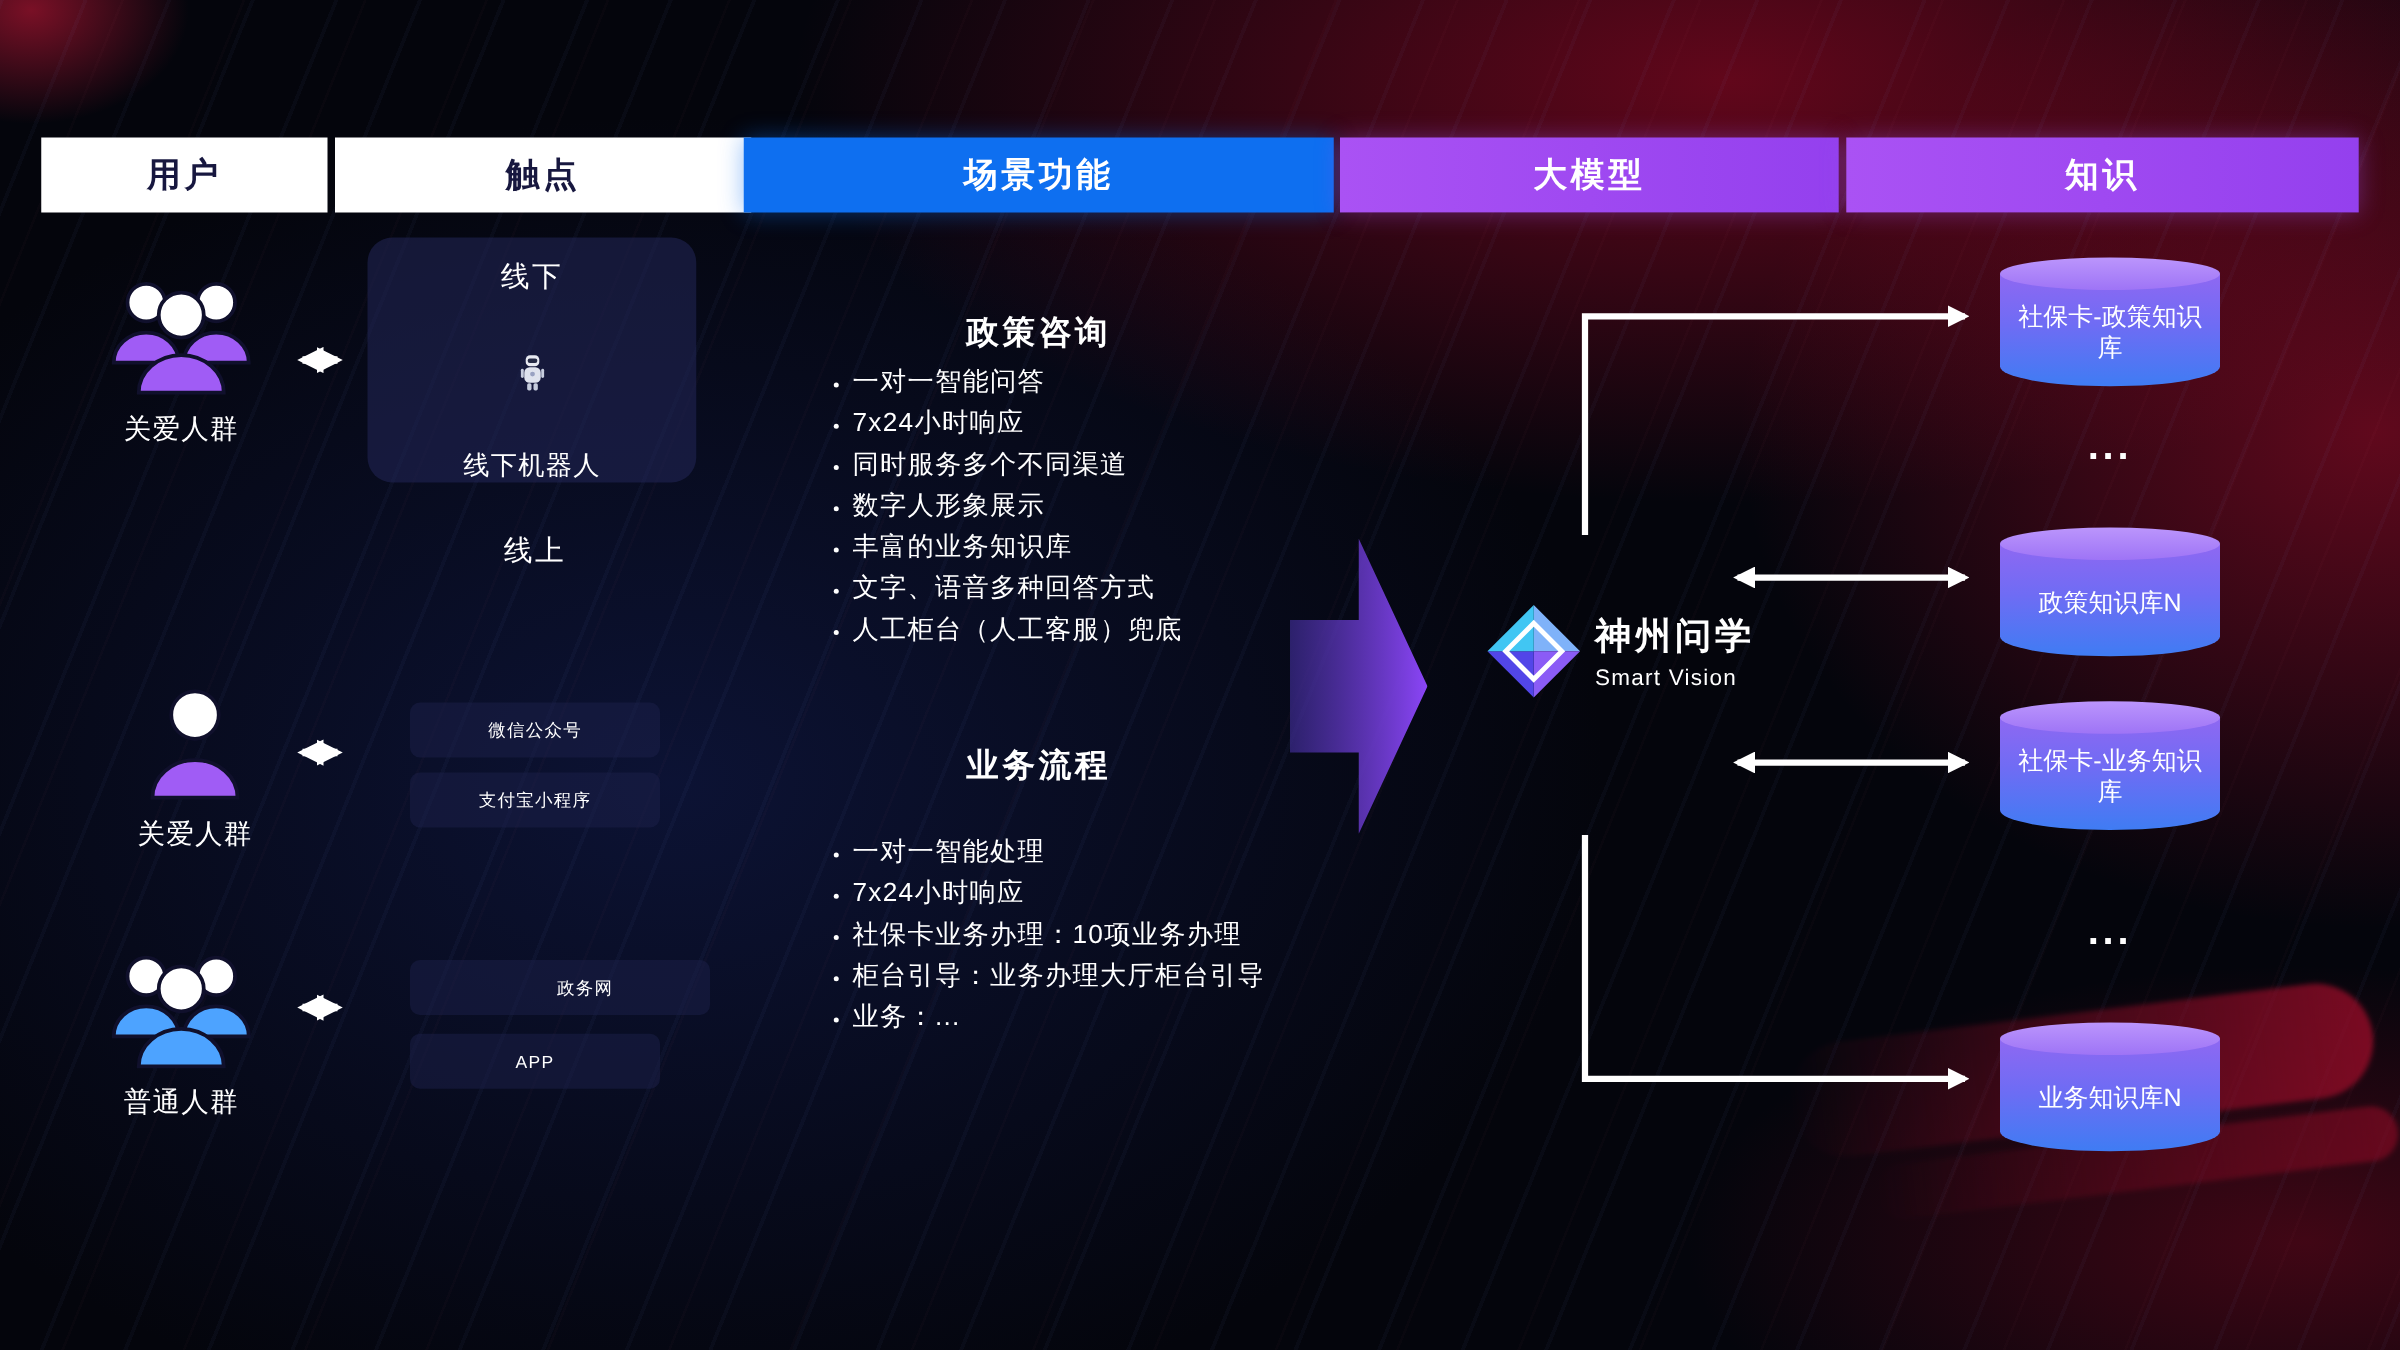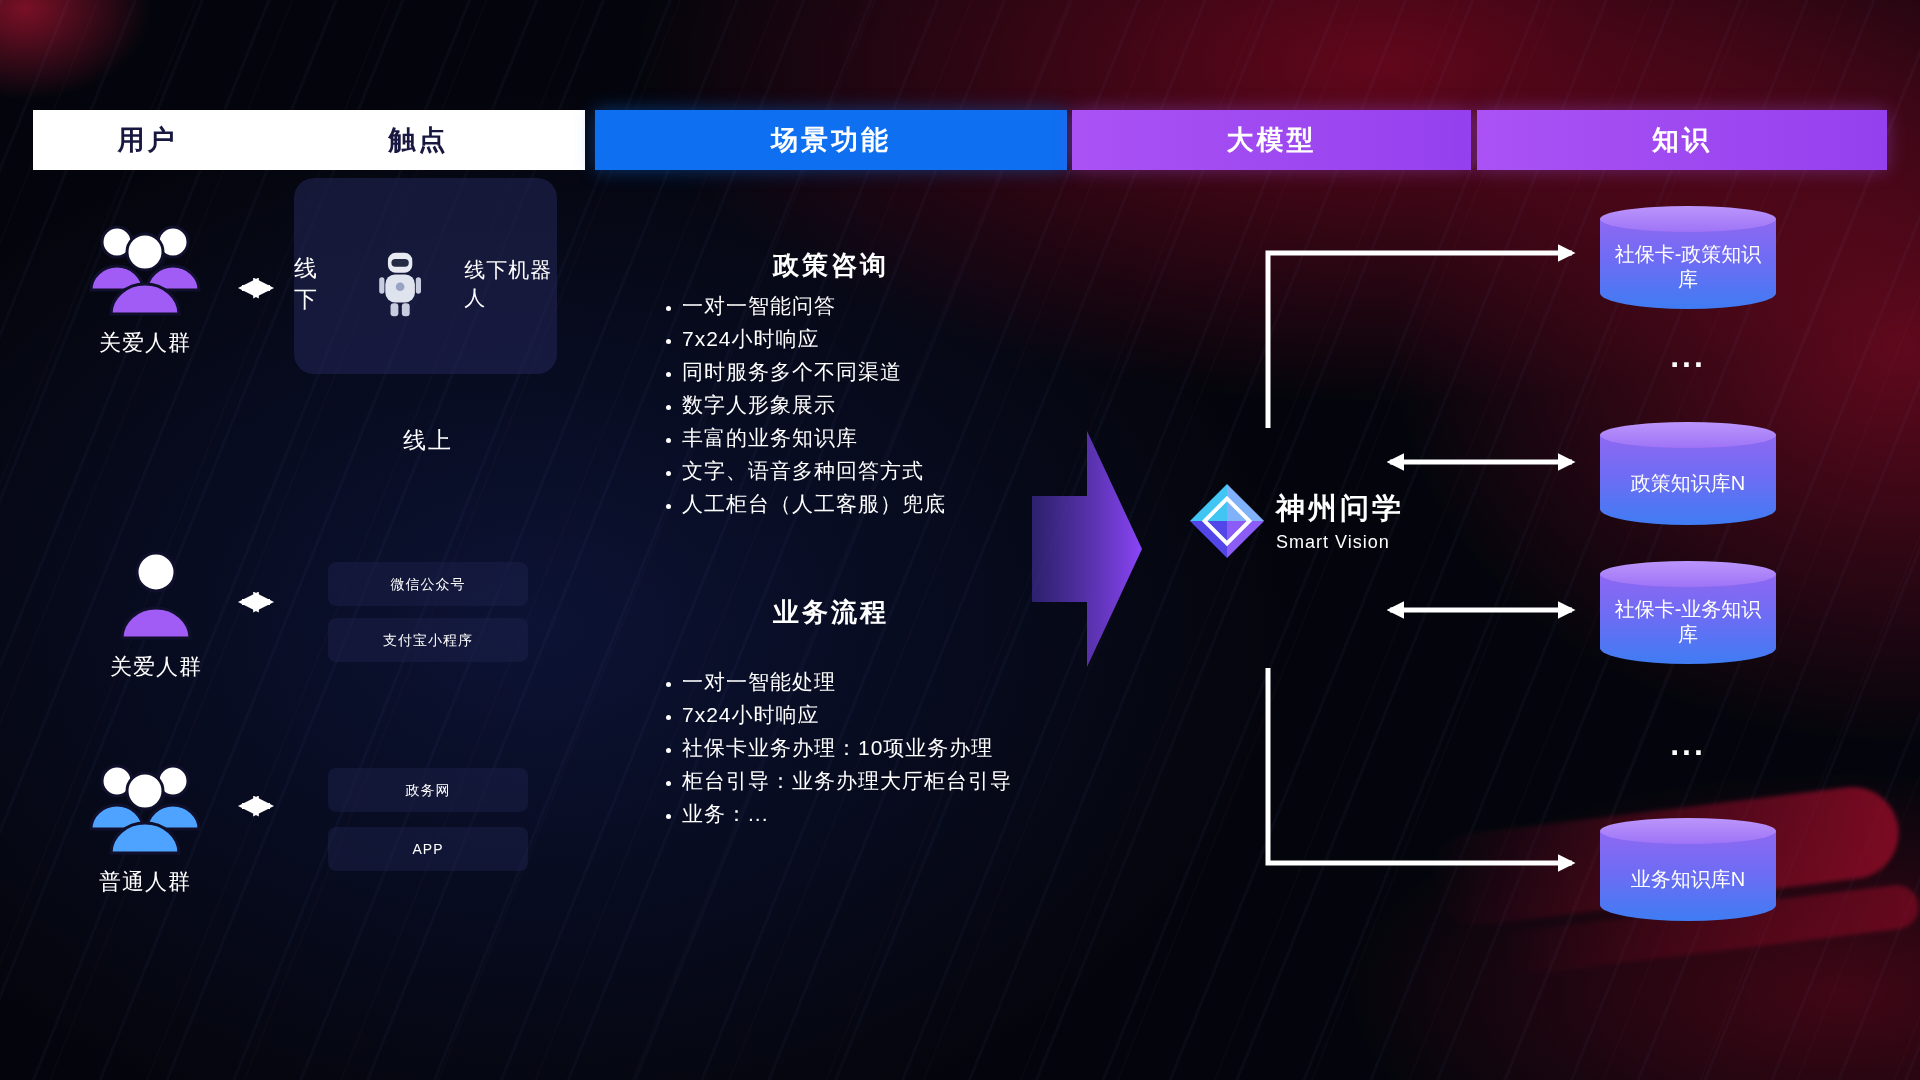--- a/index.html
+++ b/index.html
@@ -46,23 +46,23 @@
 
   
   .user { position:absolute; display:flex; flex-direction:column; align-items:center; }
   .ulabel { margin-top:12px; font-size:22px; letter-spacing:1px; }
   .ppl .head { fill:#fff; stroke:#10102c; stroke-width:3; }
   .ppl.purple .body { fill:#a05cf5; stroke:#10102c; stroke-width:3; }
   .ppl.blue   .body { fill:#4da3ff; stroke:#10102c; stroke-width:3; }
 
   
   .tp-panel {
-    position:absolute; left:294px; top:178px; width:263px; height:196px;
+    position:absolute; left:294px; top:190px; width:263px; height:196px;
     background:rgba(34,38,88,0.55); border-radius:20px;
-    display:flex; flex-direction:row; align-items:center;
+    display:flex; flex-direction:column; align-items:center;
     padding-top:16px; box-sizing:border-box;gap:38px;
   }
   .tp-title { font-size:23px; letter-spacing:2px; }
   .robot { margin:8px 0 6px; }
   .tp-sub { font-size:21px; letter-spacing:1px; }
   .tp-online-title { position:absolute; left:328px; top:425px; width:200px; text-align:center; font-size:23px; letter-spacing:2px; }
   .tp-item {
     position:absolute; left:328px; width:200px; height:44px; line-height:44px;
     text-align:center; font-size:14px; letter-spacing:1px;
     background:rgba(28,32,74,0.5); border-radius:8px;
@@ -104,21 +104,21 @@
 
 <div class="canvas">
   <div class="bg"></div>
   <div class="streaks"></div>
   <div class="swoosh s1"></div>
   <div class="swoosh s2"></div>
 
   <div class="layer">
 
     <div class="hdr hdr-white" style="left:33px;   width:229px;">用户</div>
-    <div class="hdr hdr-white" style="left:252px;  width:333px;">触点</div>
+    <div class="hdr hdr-white" style="left:268px;  width:333px;">触点</div>
     <div class="hdr hdr-blue" style="left:595px;  width:472px;">场景功能</div>
     <div class="hdr hdr-purple" style="left:1072px; width:399px;">大模型</div>
     <div class="hdr hdr-purple" style="left:1477px; width:410px;">知识</div>
 
     <div class="user" style="left:85px; top:216px;">
       <svg class="ppl purple" width="120" height="100" viewBox="0 0 120 100">
         <circle class="head" cx="32" cy="26" r="15"></circle>
         <path class="body" d="M6 74 a26 24 0 0 1 52 0 Z"></path>
         <circle class="head" cx="88" cy="26" r="15"></circle>
         <path class="body" d="M62 74 a26 24 0 0 1 52 0 Z"></path>
@@ -160,21 +160,21 @@
         <rect x="19" y="61" width="9" height="15" rx="3.5" fill="#c7cdde"></rect>
         <rect x="32" y="61" width="9" height="15" rx="3.5" fill="#c7cdde"></rect>
       </svg>
       <div class="tp-sub">线下机器人</div>
     </div>
 
     <div class="tp-online-title">线上</div>
 
     <div class="tp-item" style="top:562px;">微信公众号</div>
     <div class="tp-item" style="top:618px;">支付宝小程序</div>
-    <div class="tp-item" style="top:768px;">政务网</div>
+    <div class="tp-item" style="top:768px;padding-left:40px;">政务网</div>
     <div class="tp-item" style="top:827px;">APP</div>
 
     <div class="scene-title" style="top:212px;margin-top:36px;">政策咨询</div>
     <ul class="bullets" style="top:289px;">
       <li>一对一智能问答</li>
       <li>7x24小时响应</li>
       <li>同时服务多个不同渠道</li>
       <li>数字人形象展示</li>
       <li>丰富的业务知识库</li>
       <li>文字、语音多种回答方式</li>

